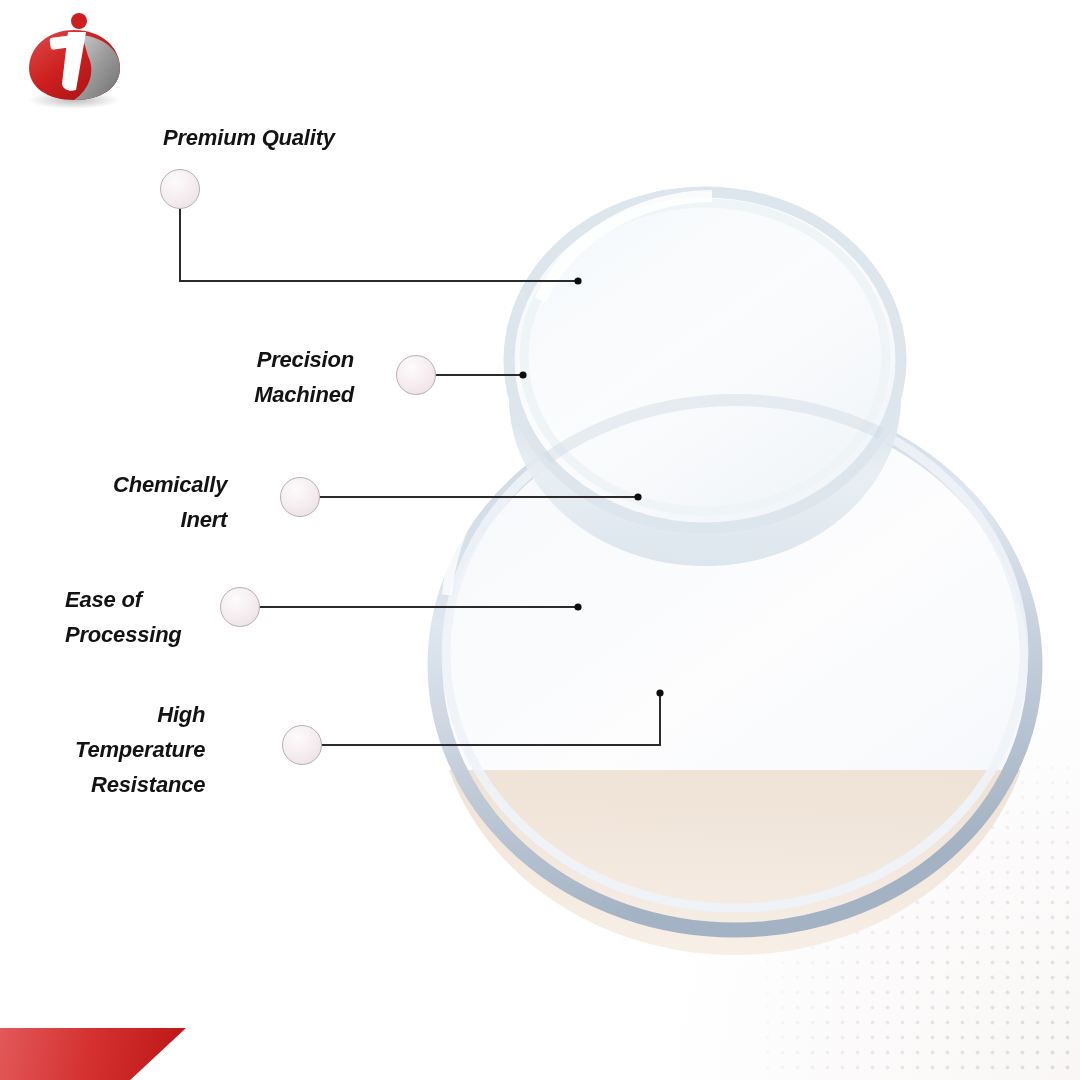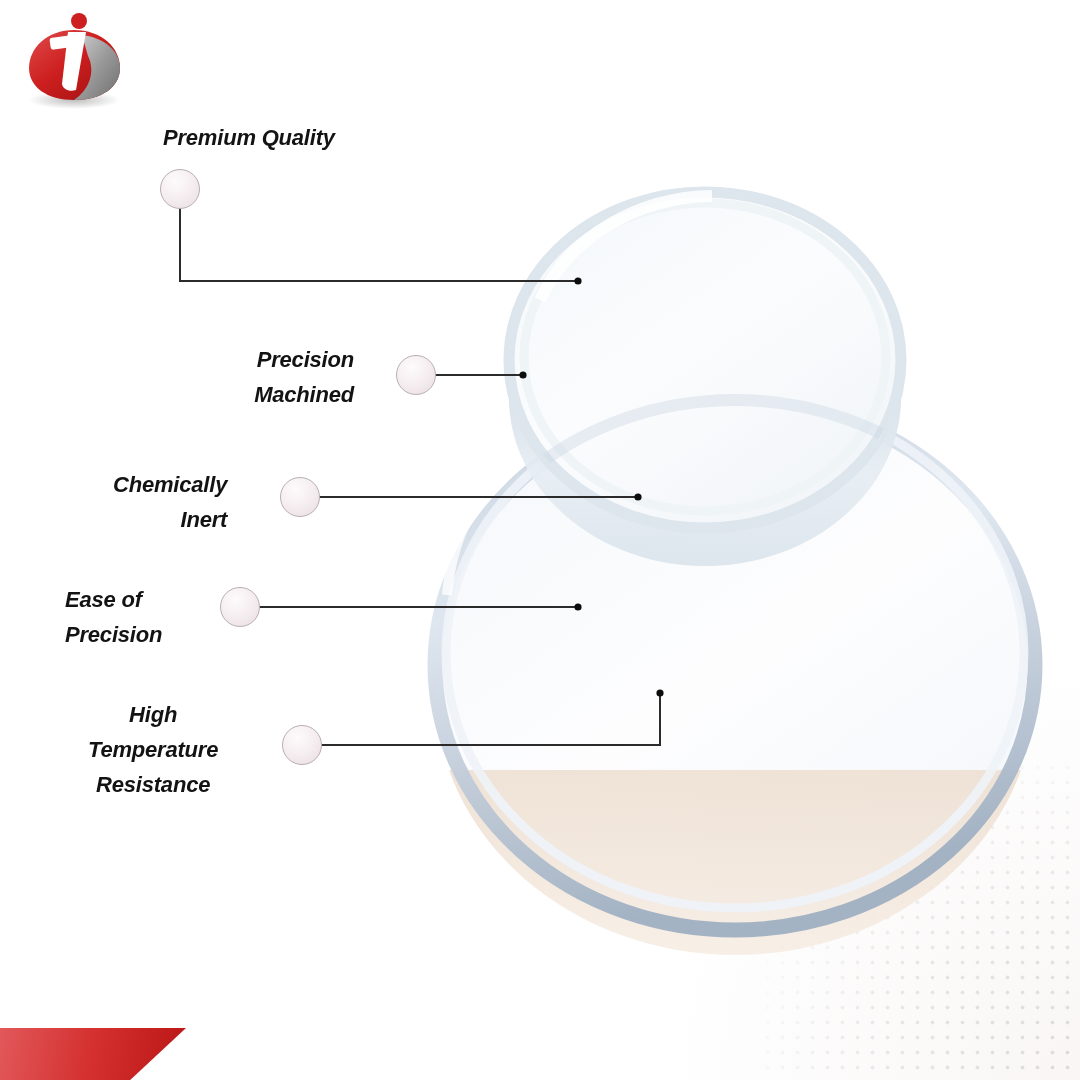--- a/index.html
+++ b/index.html
@@ -59,21 +59,21 @@
     font-style:italic;font-weight:bold;
     font-size:22px;line-height:35px;
     color:#131313;
     letter-spacing:-0.2px;
     white-space:pre-line;
   }
   .lbl-premium  { left:163px; top:120px;  text-align:left;  }
   .lbl-precision{ right:726px; top:342px; text-align:right; }
   .lbl-chem     { left:113px; top:467px;  text-align:right;  }
   .lbl-ease     { left:65px;  top:582px;  text-align:left;  }
-  .lbl-high     { left:88px;  top:697px;  text-align:center;  }
+  .lbl-high     { left:75px;  top:697px;  text-align:right;  }
 </style>
 </head>
 <body>
 
 <div id="stage">
 
   <div class="corner-tint"></div>
   <div class="halftone"></div>
 
   <div class="logo">
@@ -194,20 +194,20 @@
   <div class="node" style="left:280px; top:477px;"></div>
   <div class="node" style="left:220px; top:587px;"></div>
   <div class="node" style="left:282px; top:725px;"></div>
 
   <div class="label lbl-premium">Premium Quality</div>
   <div class="label lbl-precision">Precision
 Machined</div>
   <div class="label lbl-chem">Chemically
 Inert</div>
   <div class="label lbl-ease">Ease of
-Precision</div>
+Processing</div>
   <div class="label lbl-high">High
 Temperature
 Resistance</div>
 
   <div class="red-banner"></div>
 
 </div>
 
 </body></html>

